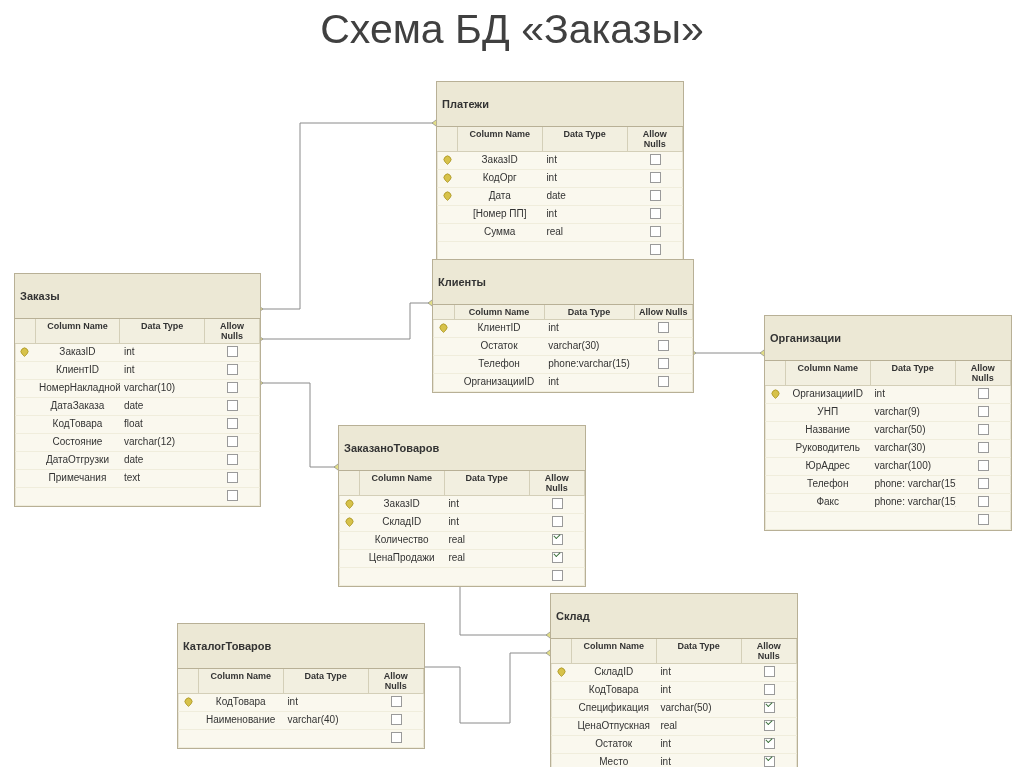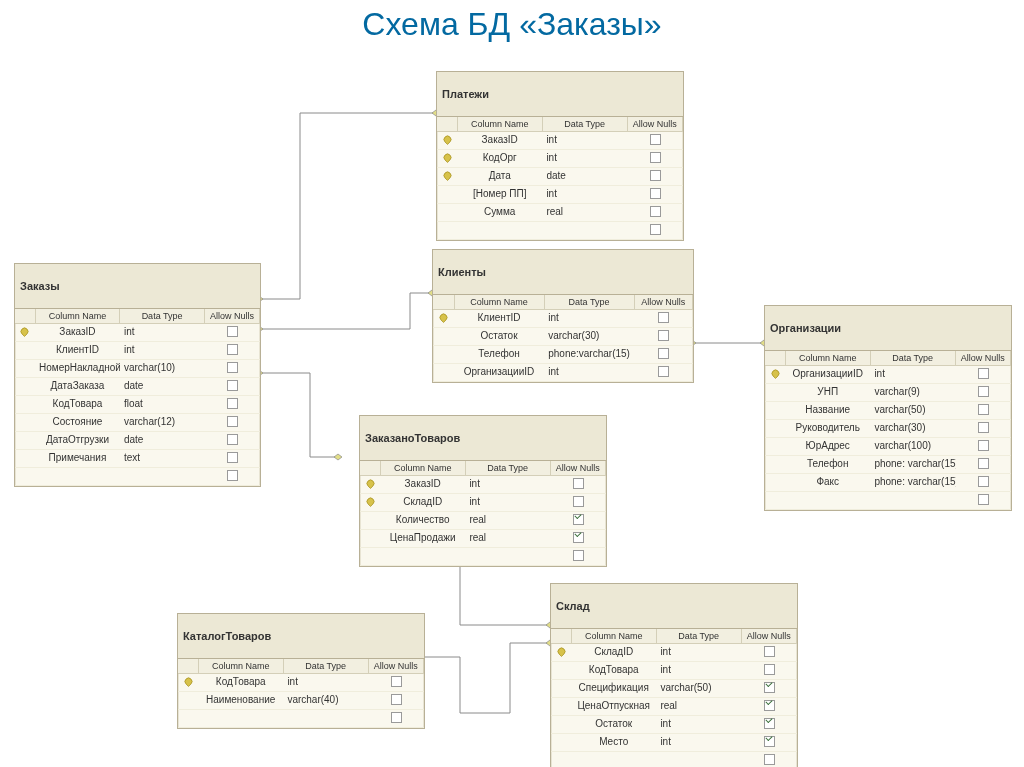--- a/index.html
+++ b/index.html
@@ -7,22 +7,22 @@
     padding: 0;
     font-family: Tahoma, Arial, sans-serif;
     background: #fff;
     width: 1024px;
     height: 767px;
     position: relative;
     overflow: hidden;
   }
   .title {
     text-align: center;
-    font-size: 32px;
-    color: #0369a1;
+    font-size: 41px;
+    color: #404040;
     margin: 6px 0 10px 0;
     font-weight: normal;
   }
   .canvas {
     position: relative;
     width: 1024px;
     height: 710px;
   }
   svg.connectors {
     position: absolute;
@@ -48,20 +48,21 @@
   .entity-colhead {
     display: flex;
     background: #f2efe0;
     border-bottom: 1px solid #d4cfb8;
     font-size: 9px;
   }
   .entity-colhead > div {
     padding: 2px 4px;
     border-right: 1px solid #d4cfb8;
     text-align: center;
+    font-weight: bold;
   }
   .entity-row {
     display: flex;
     border-bottom: 1px solid #f0eddc;
   }
   .entity-row > div {
     padding: 2px 4px;
     overflow: hidden;
     white-space: nowrap;
   }
@@ -310,21 +311,21 @@
         <div class="col-type">phone: varchar(15)</div>
         <div class="col-null"><span class="checkbox"></span></div>
       </div>
       <div class="entity-row">
         <div class="col-key"></div>
         <div class="col-name"></div>
         <div class="col-type"></div>
         <div class="col-null"><span class="checkbox"></span></div>
       </div>
     </div>
-    <div class="entity" style="left: 338px; top: 362px; width: 246px; margin-left: 21px;">
+    <div class="entity" style="left: 338px; top: 362px; width: 246px;">
       <div class="entity-header">ЗаказаноТоваров</div>
       <div class="entity-colhead">
         <div class="col-key"></div>
         <div class="col-name">Column Name</div>
         <div class="col-type">Data Type</div>
         <div class="col-null">Allow Nulls</div>
       </div>
       <div class="entity-row">
         <div class="col-key"><span class="key-icon"></span></div>
         <div class="col-name">ЗаказID</div>

